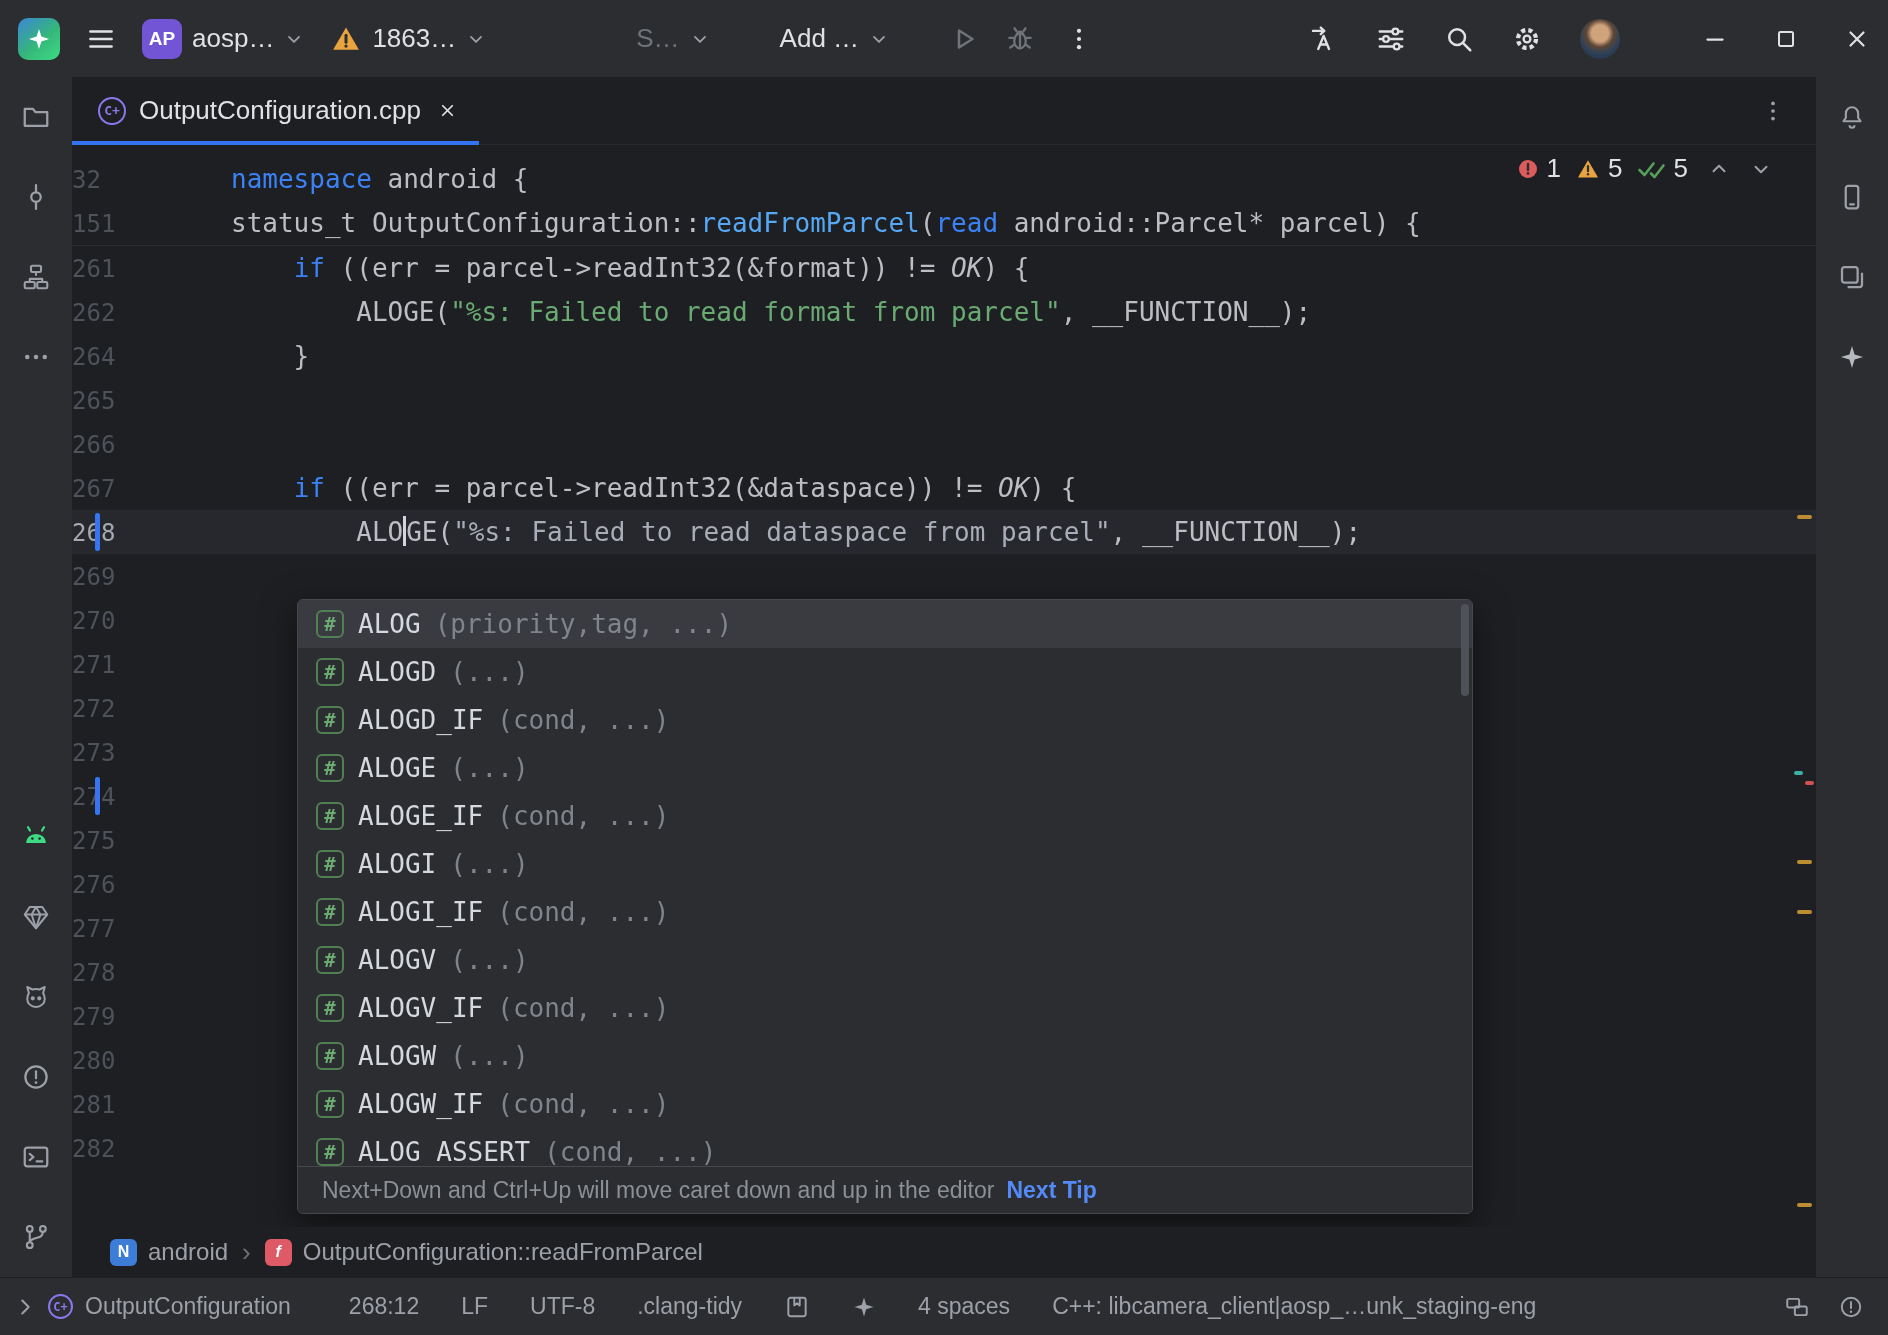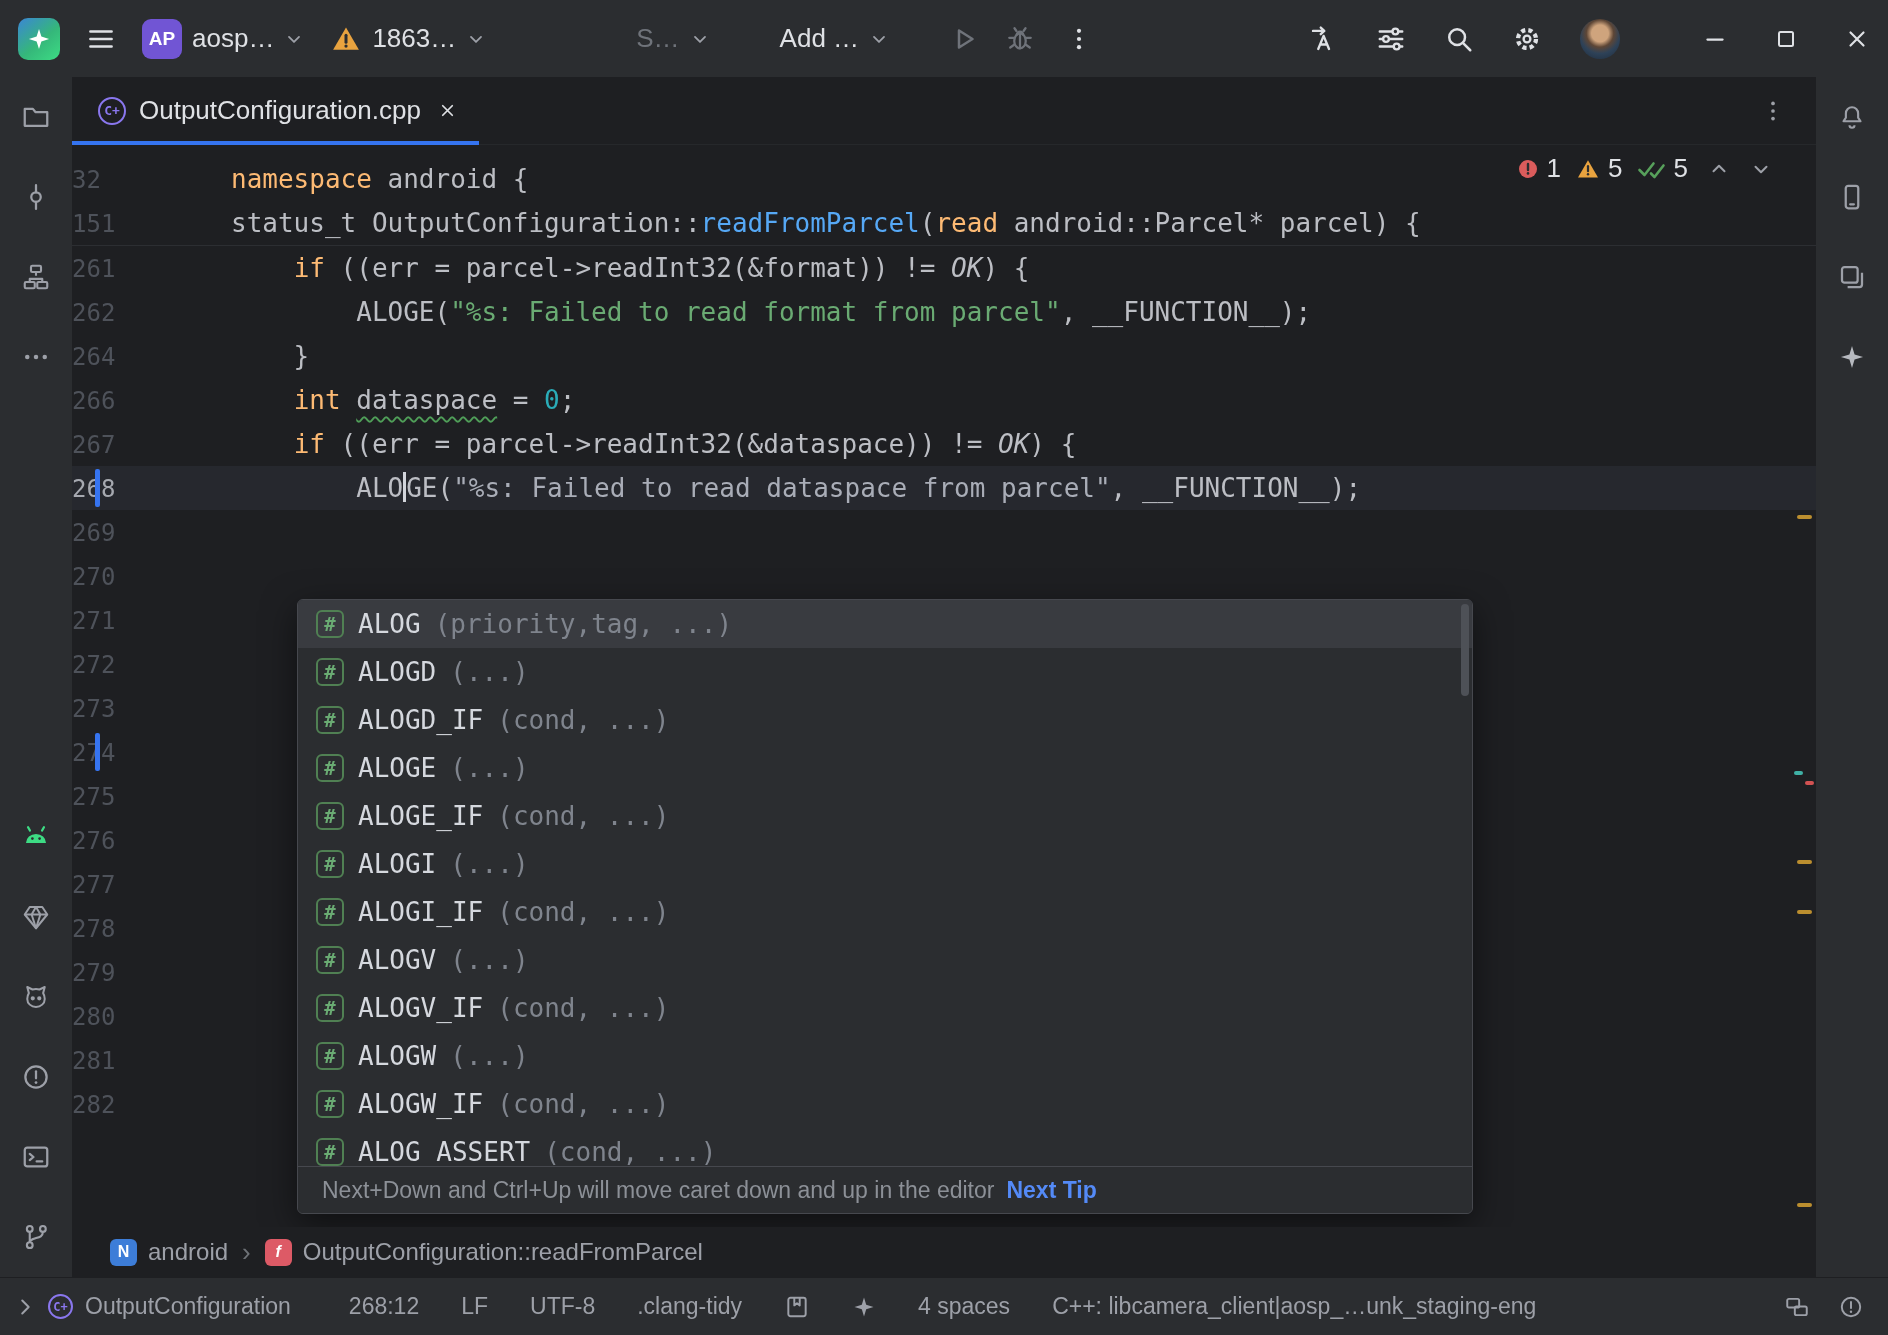--- a/index.html
+++ b/index.html
@@ -51,21 +51,21 @@
   .editor{flex:1;position:relative;min-height:0;overflow:hidden;background:#1e1f22;}
   #code-lines{padding-top:12px;}
   .code-row{display:flex;height:44px;line-height:44px;font-family:"DejaVu Sans Mono","Liberation Mono",monospace;font-size:26px;}
   .code-row.current{background:#26282e;}
   .code-row.sticky-last{border-bottom:1px solid #2c2e32;}
   .gutter{width:128px;flex:none;position:relative;padding-right:47px;box-sizing:border-box;}
   .lnum{color:#4e525a;font-size:24px;}
   .current .lnum{color:#a6a9b0;}
   .chg{position:absolute;left:23px;top:3px;bottom:3px;width:5px;border-radius:2px;background:#3674f0;}
   .ctext{white-space:pre;padding-left:31px;color:#bcbec4;}
-  .c-kw{color:#fdba74}.c-pl{color:#bcbec4}.c-str{color:#6aab73}.c-num{color:#2aacb8}.c-fn{color:#56a8f5}
+  .c-kw{color:#3b82f6}.c-pl{color:#bcbec4}.c-str{color:#6aab73}.c-num{color:#2aacb8}.c-fn{color:#56a8f5}
   .c-it{color:#bcbec4;font-style:italic}
   .c-pend{color:#a9adb7}
   .c-typo{color:#bcbec4;text-decoration-line:underline;text-decoration-style:wavy;text-decoration-color:#4f9e58;
           text-decoration-thickness:2px;text-underline-offset:7px;}
   .c-caret{display:inline-block;width:0;border-left:3px solid #d2d5db;height:30px;vertical-align:-5px;}
 
   
   .inspections{position:absolute;top:8px;right:44px;display:flex;align-items:center;gap:14px;font-size:23px;color:#ced0d6;}
   .insp-item{display:flex;align-items:center;gap:7px;}
   .insp-chev{background:none;border:none;padding:0;color:#9da0a8;margin-left:6px;}
@@ -349,22 +349,25 @@
             </div>
             <div class="code-row">
               <div class="gutter"><span class="lnum">262</span></div>
               <div class="ctext"><span class="c-pl">        ALOGE(</span><span class="c-str">"%s: Failed to read format from parcel"</span><span class="c-pl">, __FUNCTION__);</span></div>
             </div>
             <div class="code-row">
               <div class="gutter"><span class="lnum">264</span></div>
               <div class="ctext"><span class="c-pl">    }</span></div>
             </div>
             <div class="code-row">
+              <div class="gutter"><span class="lnum">265</span></div>
+              <div class="ctext"></div>
+            </div>
+            <div class="code-row">
               <div class="gutter"><span class="lnum">266</span></div>
-              <div class="ctext"><span class="c-pl">    </span><span class="c-kw">int</span><span class="c-pl"> </span><span class="c-typo">dataspace</span><span class="c-pl"> = </span><span class="c-num">0</span><span class="c-pl">;</span></div>
             </div>
             <div class="code-row">
               <div class="gutter"><span class="lnum">267</span></div>
               <div class="ctext"><span class="c-pl">    </span><span class="c-kw">if</span><span class="c-pl"> ((err = parcel-&gt;readInt32(&amp;dataspace)) != </span><span class="c-it">OK</span><span class="c-pl">) {</span></div>
             </div>
             <div class="code-row current">
               <div class="gutter"><i class="chg"></i><span class="lnum">268</span></div>
               <div class="ctext"><span class="c-pl">        ALO</span><span class="c-caret"></span><span class="c-pl">GE(</span><span class="c-pend">"%s: Failed to read dataspace from parcel"</span><span class="c-pl">, __FUNCTION__);</span></div>
             </div>
             <div class="code-row">

